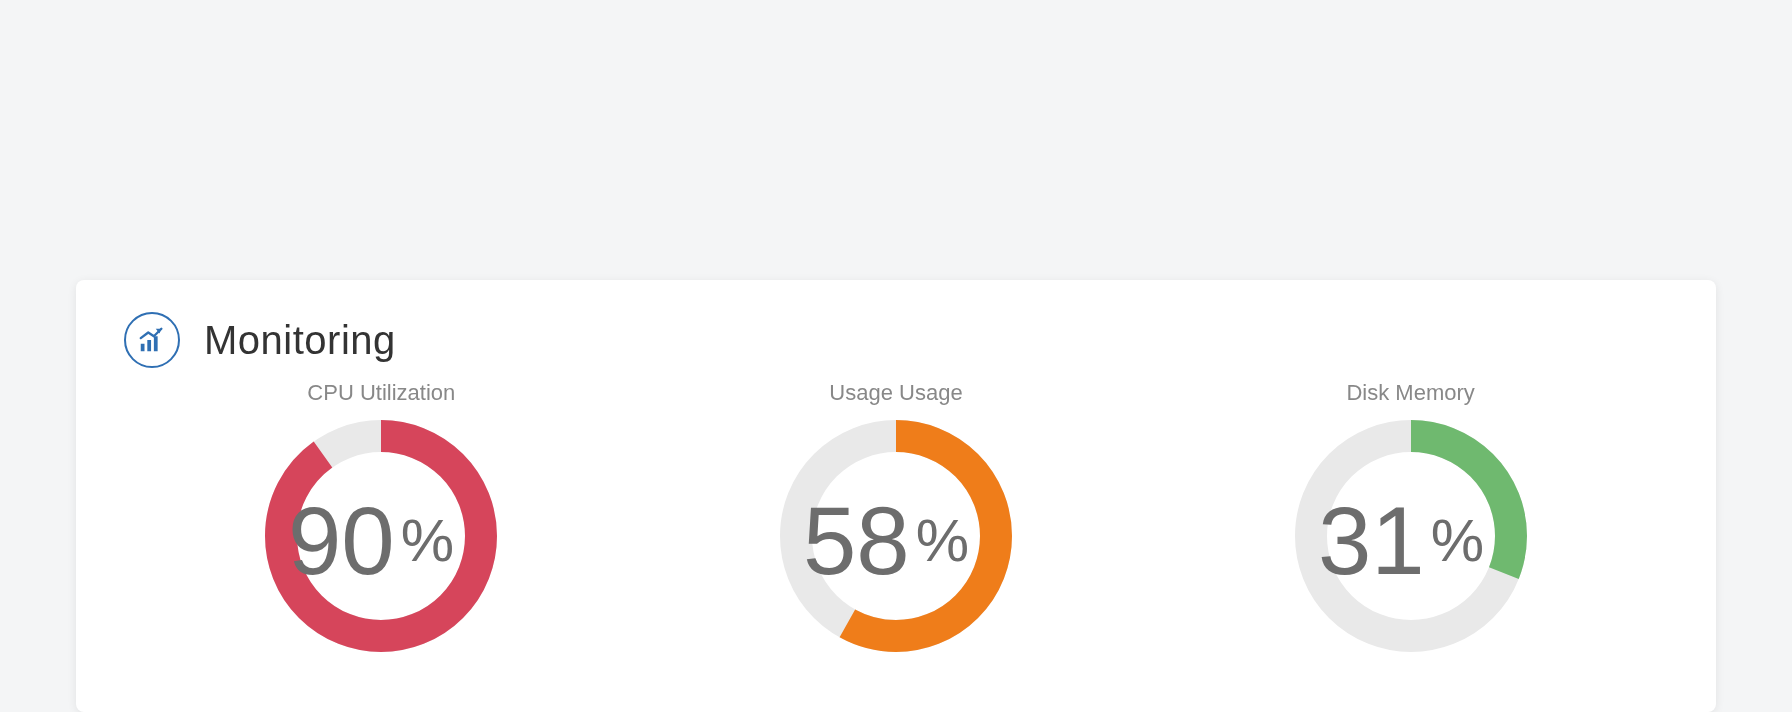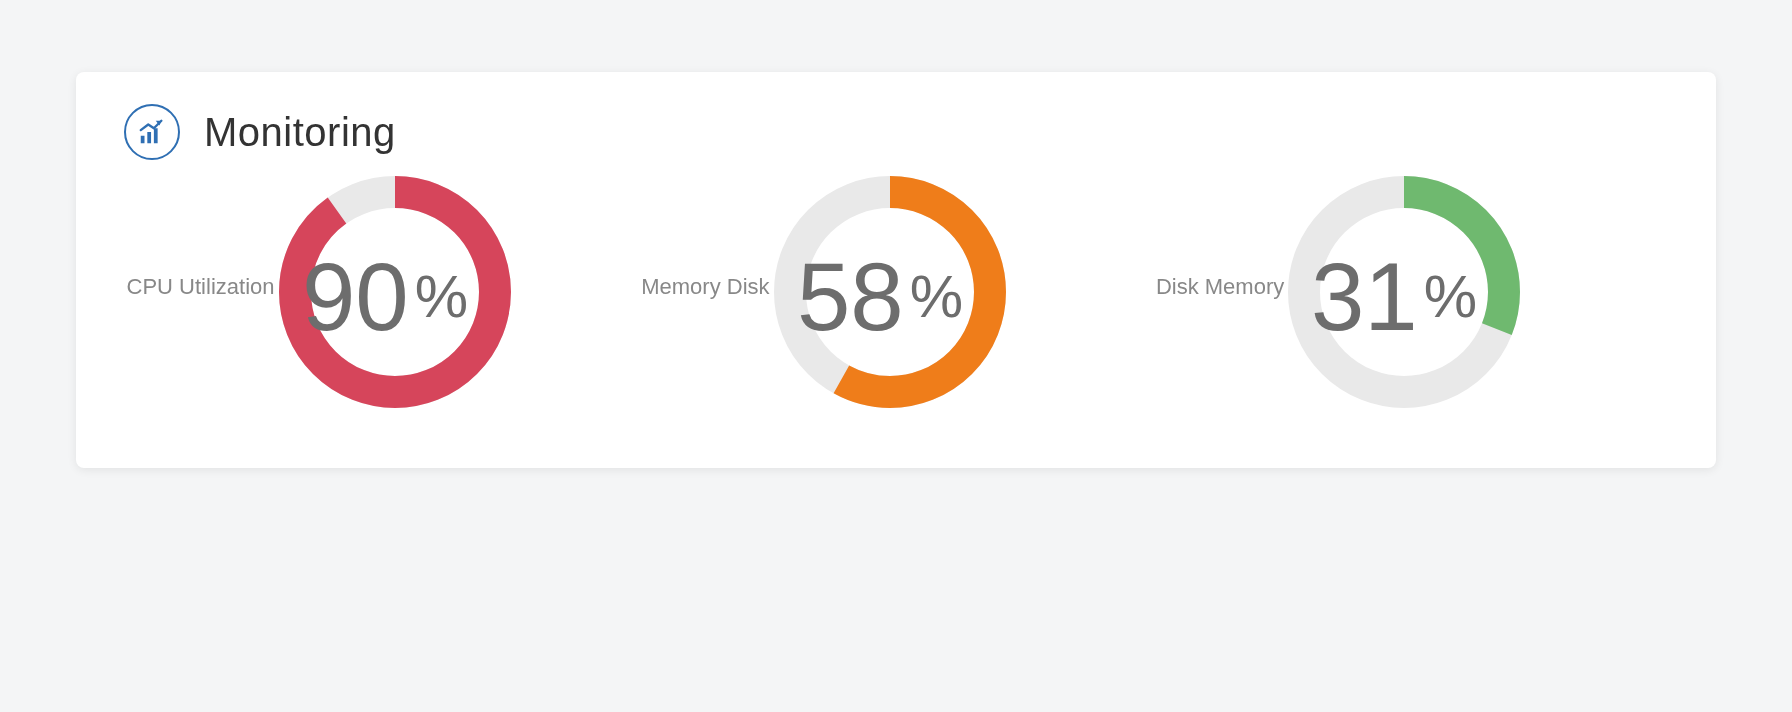--- a/index.html
+++ b/index.html
@@ -9,21 +9,21 @@
     font-family:"Segoe UI","Helvetica Neue",Arial,sans-serif;
     color:#4a4a4a;
     width:1792px;
     height:712px;
     box-sizing:border-box;
   }
   .page{
     width:1792px;
     height:712px;
     display:flex;
-    align-items:flex-start;
+    align-items:flex-end;
     justify-content:center;
     padding-top:72px;
     box-sizing:border-box;
   }
   .card{
     width:1640px;
     background:#ffffff;
     border-radius:8px;
     box-shadow:0 2px 10px rgba(0,0,0,0.08);
     padding:32px 48px 56px 48px;
@@ -52,21 +52,21 @@
     letter-spacing:0.5px;
   }
   .gauges{
     display:flex;
     justify-content:space-around;
     align-items:flex-start;
     margin-top:8px;
   }
   .gauge{
     display:flex;
-    flex-direction:row;
+    flex-direction:column;
     align-items:center;
     width:33%;
   }
   .gauge-label{
     font-size:22px;
     color:#888888;
     margin-bottom:10px;
     font-weight:400;
   }
   .gauge-svg{
@@ -122,21 +122,21 @@
         <svg class="gauge-svg" viewBox="0 0 120 120">
           <circle class="track" cx="60" cy="60" r="50"></circle>
           <circle class="arc" cx="60" cy="60" r="50" transform="rotate(-90 60 60)" stroke="#d6455b" stroke-dasharray="282.7433388230814 31.415926535897924"></circle>
           <text x="55" y="62" class="gauge-center">
             <tspan>90</tspan><tspan class="gauge-percent" dx="3">%</tspan>
           </text>
         </svg>
       </div>
 
       <div class="gauge">
-        <div class="gauge-label">Memory Disk</div>
+        <div class="gauge-label">Usage Usage</div>
         <svg class="gauge-svg" viewBox="0 0 120 120">
           <circle class="track" cx="60" cy="60" r="50"></circle>
           <circle class="arc" cx="60" cy="60" r="50" transform="rotate(-90 60 60)" stroke="#ef7d1a" stroke-dasharray="182.212373908208 131.94689145077132"></circle>
           <text x="55" y="62" class="gauge-center">
             <tspan>58</tspan><tspan class="gauge-percent" dx="3">%</tspan>
           </text>
         </svg>
       </div>
 
       <div class="gauge">

